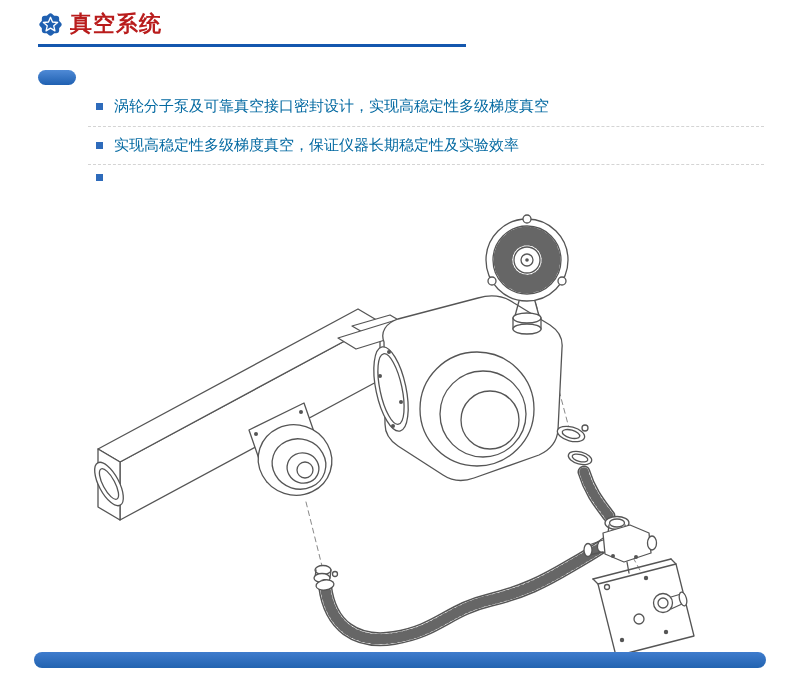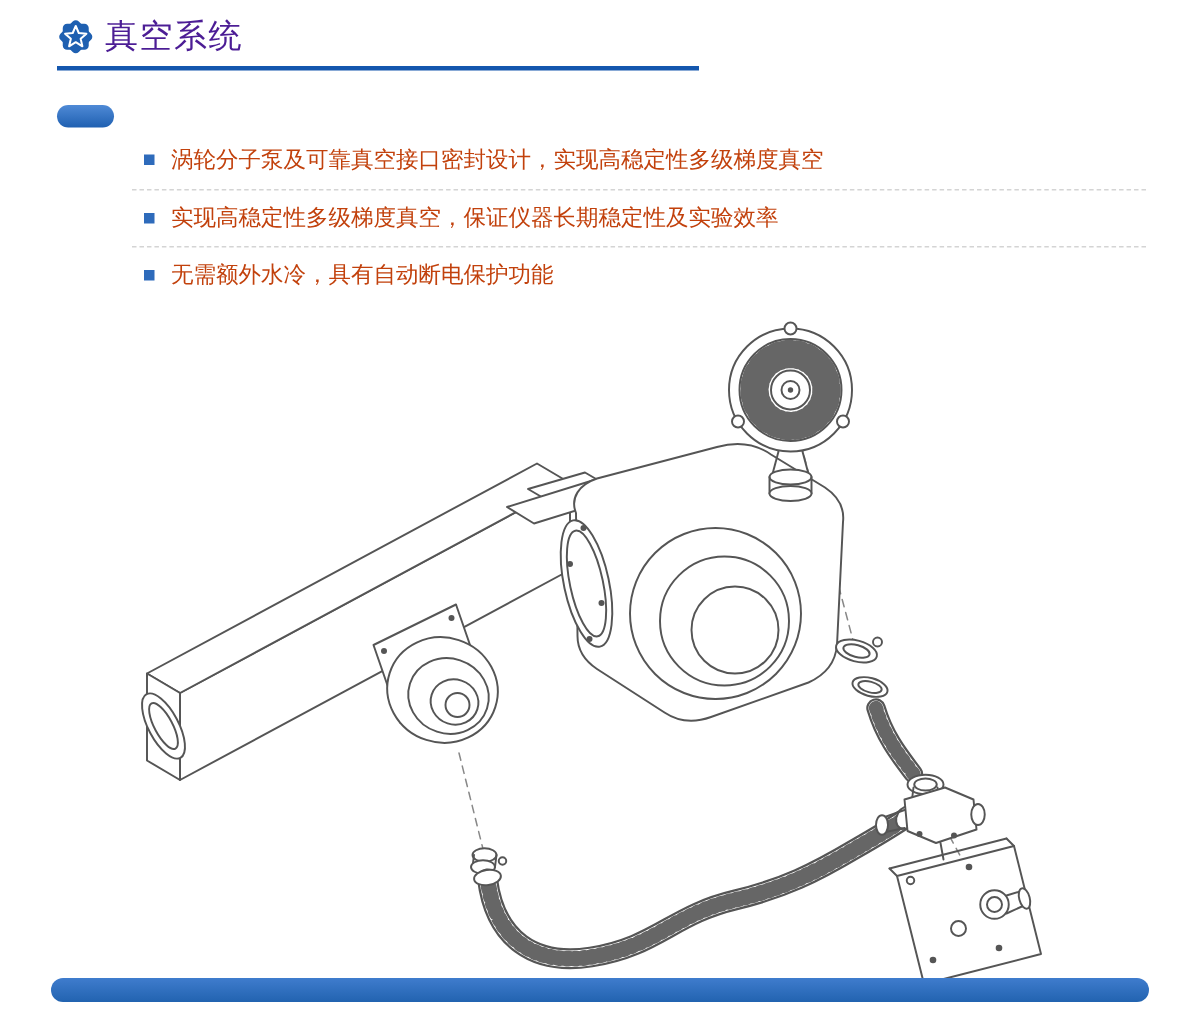--- a/index.html
+++ b/index.html
@@ -3,29 +3,29 @@
 <meta charset="utf-8">
 <style>
   html,body{margin:0;padding:0;}
   body{
     width:800px;height:673px;position:relative;background:#ffffff;
     font-family:"DejaVu Sans","Liberation Sans",sans-serif;overflow:hidden;
   }
   
   .header{position:absolute;left:38px;top:9px;display:flex;align-items:center;gap:7px;}
   .badge{width:25px;height:25px;display:inline-block;}
-  .title{margin:0;font-size:22px;font-weight:normal;color:#4c1d95;letter-spacing:1px;}
+  .title{margin:0;font-size:22px;font-weight:bold;color:#b91c1c;letter-spacing:1px;}
   .title-underline{position:absolute;left:38px;top:44px;width:428px;height:3px;background:#1457ae;}
   
   .accent-pill{position:absolute;left:38px;top:70px;width:38px;height:15px;border-radius:8px;
     background:linear-gradient(180deg,#4f8ad6,#1f60b1);}
   
   .features{position:absolute;left:88px;top:88px;width:676px;margin:0;padding:0;list-style:none;}
   .feature{display:flex;align-items:center;gap:11px;padding:9px 0 9px 8px;
-    border-bottom:1px dashed #d4d4d4;font-size:15px;color:#c2410c;line-height:1.3;}
+    border-bottom:1px dashed #d4d4d4;font-size:15px;color:#0369a1;line-height:1.3;}
   .feature:last-child{border-bottom:none;}
   .sq{width:7px;height:7px;background:#2e6bbb;flex:none;}
   
   .figure{position:absolute;left:0;top:206px;width:800px;height:460px;}
   
   .bottom-bar{position:absolute;left:34px;top:652px;width:732px;height:16px;border-radius:9px;
     background:linear-gradient(180deg,#3f7ccd,#2263b0);}
 </style>
 </head>
 <body>
@@ -50,21 +50,20 @@
   <li class="feature">
     <span class="sq"></span>
     <span>涡轮分子泵及可靠真空接口密封设计，实现高稳定性多级梯度真空</span>
   </li>
   <li class="feature">
     <span class="sq"></span>
     <span>实现高稳定性多级梯度真空，保证仪器长期稳定性及实验效率</span>
   </li>
   <li class="feature">
     <span class="sq"></span>
-    <span>无需额外水冷，具有自动断电保护功能</span>
   </li>
 </ul>
 
 <div class="figure">
 <svg viewBox="0 0 800 460" width="800" height="460" fill="none" stroke="#555555" stroke-width="1.3" stroke-linejoin="round" stroke-linecap="round">
 
   <g stroke="#888888" stroke-width="1" stroke-dasharray="5 4">
     <path d="M 536,98 L 569,222"></path>
     <path d="M 584,262 L 606,306"></path>
     <path d="M 616,320 L 642,368"></path>

